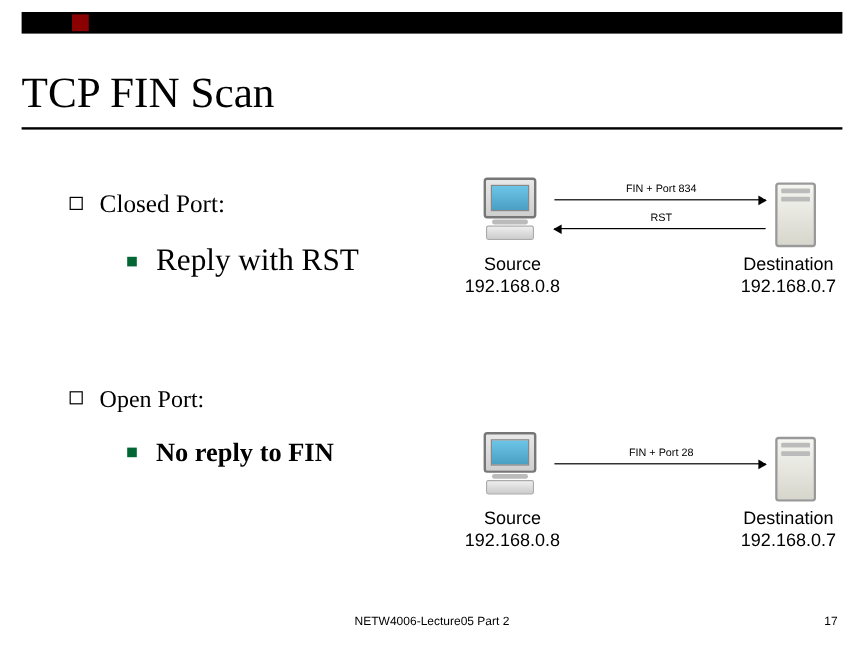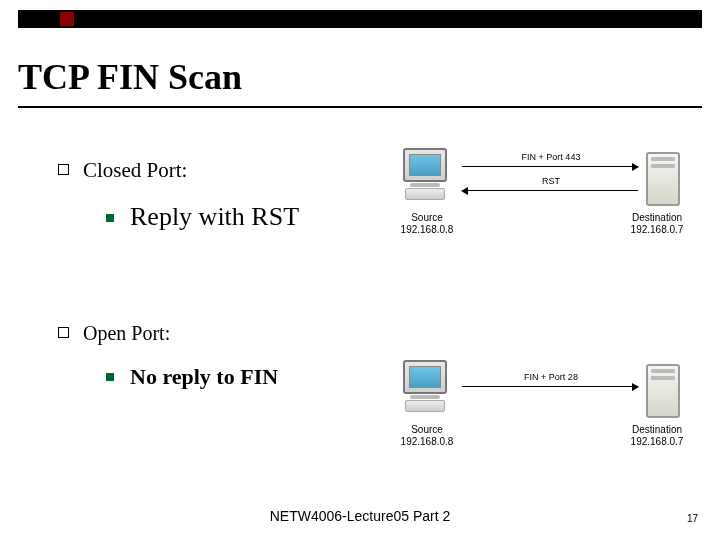--- a/index.html
+++ b/index.html
@@ -15,21 +15,21 @@
     height: 18px;
     background: #000;
   }
   .accent {
     position: absolute; top: 12px; left: 60px;
     width: 14px; height: 14px;
     background: #8b0000;
   }
   .title {
     position: absolute; top: 56px; left: 18px; right: 18px;
-    font-size: 36px; font-weight: bold; color: #000;
+    font-size: 36px; font-weight: normal; color: #000;
     padding-bottom: 6px;
   }
   .title-underline {
     position: absolute; top: 106px; left: 18px; right: 18px;
     border-top: 2px solid #000;
   }
   .bullet-sq {
     display: inline-block; width: 11px; height: 11px;
     border: 1.5px solid #000; background: #fff;
     margin-right: 14px; vertical-align: 2px;
@@ -39,21 +39,21 @@
     background: #063;
     margin-right: 16px; vertical-align: 3px;
   }
   .point1 { position: absolute; top: 158px; left: 58px; font-size: 21px; }
   .sub1   { position: absolute; top: 202px; left: 106px; font-size: 26px; }
   .point2 { position: absolute; top: 322px; left: 58px; font-size: 20px; }
   .sub2   { position: absolute; top: 364px; left: 106px; font-size: 22px; font-weight: bold; }
   .footer-center {
     position: absolute; bottom: 16px; left: 0; right: 0;
     text-align: center; font-family: Arial, sans-serif;
-    font-size: 14px; color: #000; margin-top: 24px;
+    font-size: 10px; color: #000; margin-top: 24px;
   }
   .page-num {
     position: absolute; bottom: 16px; right: 22px;
     font-family: Arial, sans-serif; font-size: 10px; color: #000;
   }
 
   .diagram { position: absolute; left: 378px; right: 18px; }
   .diag1 { top: 148px; height: 106px; }
   .diag2 { top: 360px; height: 106px; }
 
@@ -86,21 +86,21 @@
   .server::before {
     content:""; position:absolute; top:3px; left:3px; right:3px; height:4px;
     background:#bbb; border-radius:1px;
   }
   .server::after {
     content:""; position:absolute; top:10px; left:3px; right:3px; height:4px;
     background:#bbb; border-radius:1px;
   }
   .lbl {
     position: absolute; width: 90px; text-align: center;
-    font-family: Arial, sans-serif; font-size: 10px; color: #000;
+    font-family: Arial, sans-serif; font-size: 15px; color: #000;
     line-height: 1.2;
   }
   .arrow-line {
     position: absolute; height: 0; border-top: 1px solid #000;
   }
   .arrow-r::after {
     content:""; position:absolute; right:-1px; top:-4px;
     border-left:7px solid #000; border-top:4px solid transparent; border-bottom:4px solid transparent;
   }
   .arrow-l::before {
@@ -146,21 +146,21 @@
   <div class="lbl" style="left:4px; top:64px;">
     <span>Source</span><br><span>192.168.0.8</span>
   </div>
 
   <div class="server" style="right:22px; top:4px;"></div>
   <div class="lbl" style="right:0px; top:64px;">
     <span>Destination</span><br><span>192.168.0.7</span>
   </div>
 
   <div class="arrow-line arrow-r" style="left:84px; top:18px; width:176px;"></div>
-  <div class="arrow-text" style="left:118px; top:4px; width:110px;">FIN + Port 443</div>
+  <div class="arrow-text" style="left:118px; top:4px; width:110px;">FIN + Port 834</div>
 
   <div class="arrow-line arrow-l" style="left:84px; top:42px; width:176px;"></div>
   <div class="arrow-text" style="left:118px; top:28px; width:110px;">RST</div>
 </div>
 
 <div class="diagram diag2">
   <div class="computer" style="left:16px; top:0;">
     <div class="monitor">
         <div class="screen"></div>
       </div>

